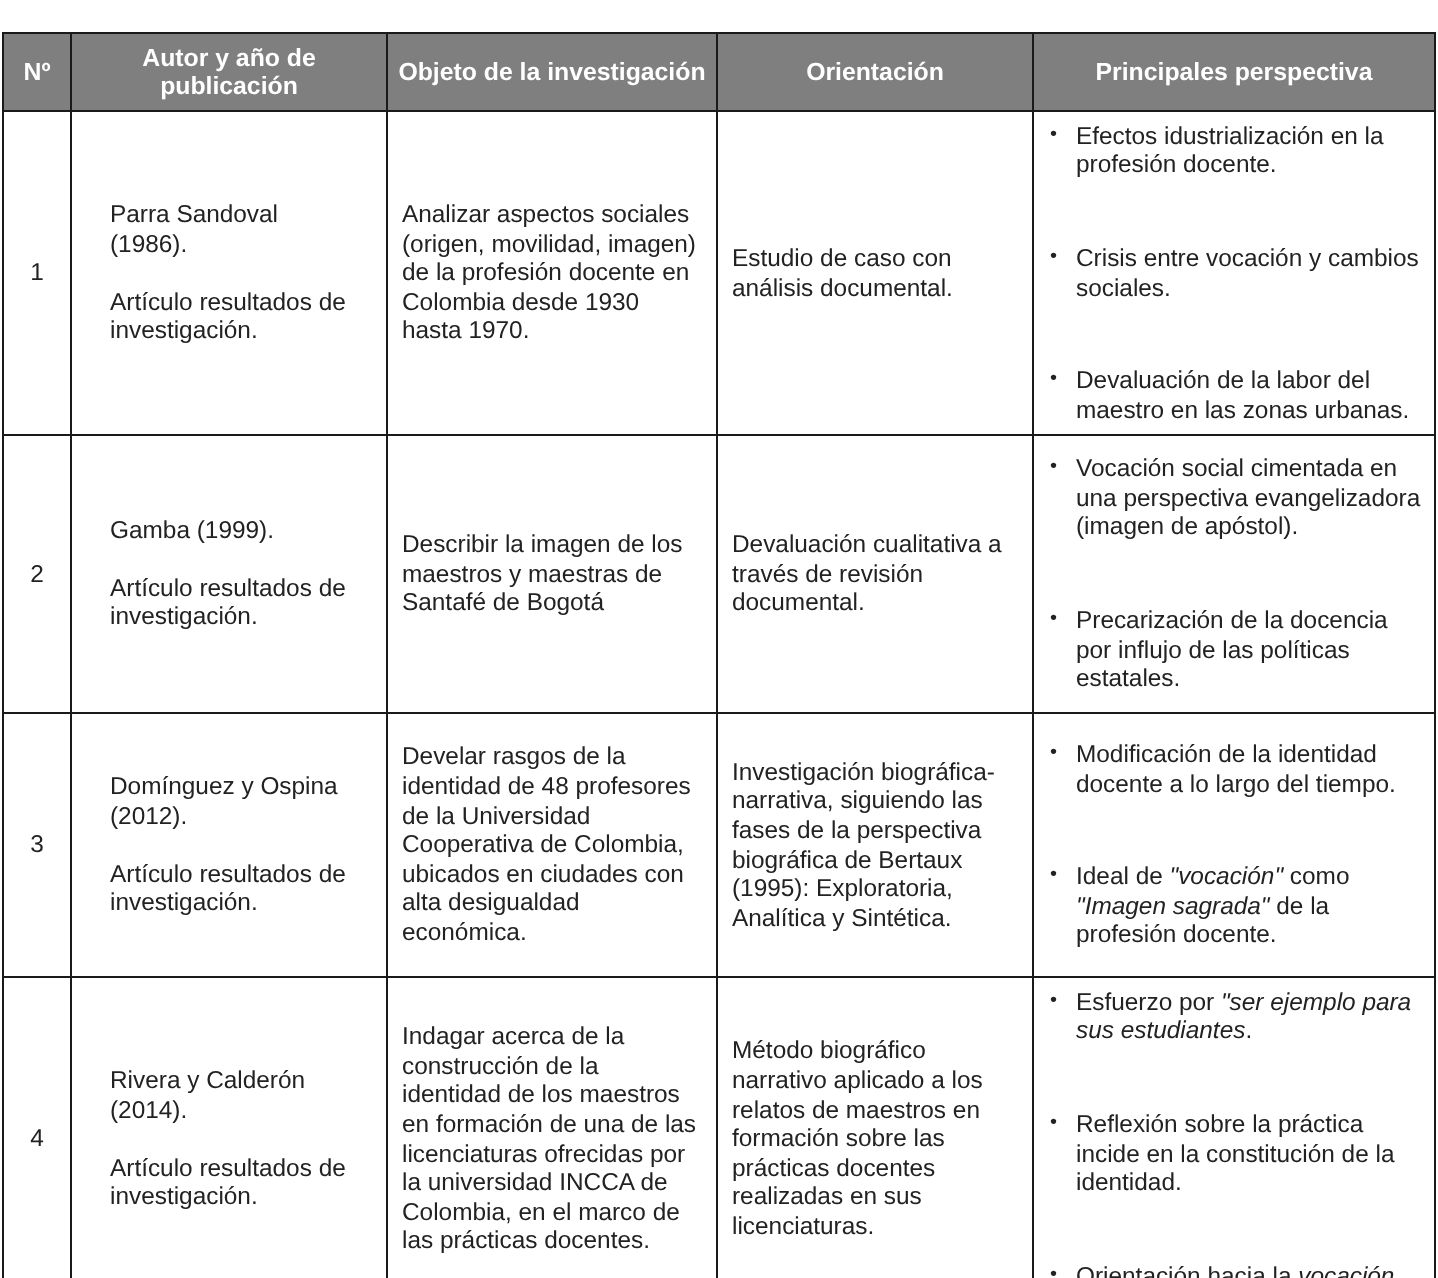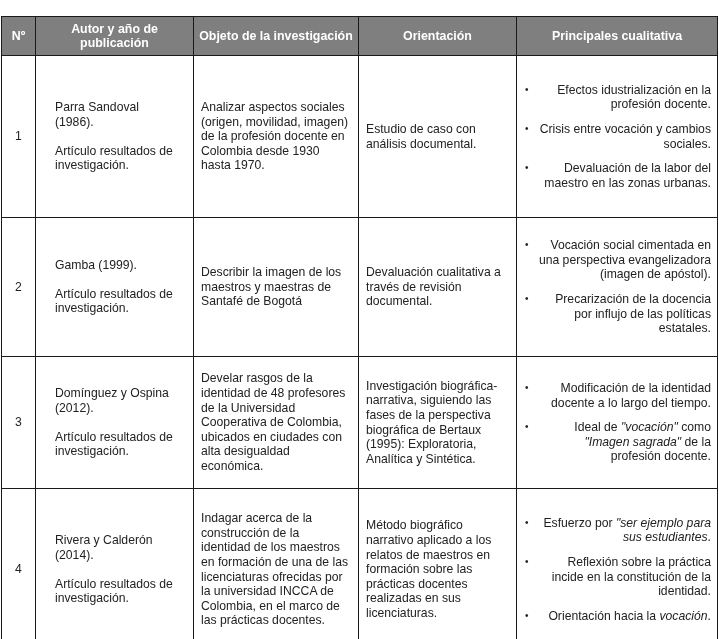--- a/index.html
+++ b/index.html
@@ -4,23 +4,23 @@
 <style>
   html, body { margin:0; padding:0; background:#ffffff; }
   body { width:719px; height:639px; overflow:hidden; font-family:"Liberation Sans", sans-serif; color:#222; }
   table { border-collapse:collapse; position:absolute; left:1px; top:16px; width:716px; table-layout:fixed; }
   td, th { border:1.5px solid #1a1a1a; vertical-align:middle; font-size:12.2px; line-height:14.6px; padding:0; }
   th { background:#7f7f7f; color:#ffffff; font-weight:bold; text-align:center; height:38px; font-size:12.4px; line-height:14px; }
   td.num { text-align:center; }
   td .cell { padding:0 6px 0 7px; }
   p { margin:12px; }
   p + p { margin-top:14px; }
-  ul { list-style:none; margin:0; padding:0 6px 0 7px;text-align:right; }
+  ul { list-style:none; margin:0; padding:0 6px 0 7px; }
   li { position:relative; padding-left:14px; }
-  li + li { margin-top:10px; }
+  li + li { margin-top:32px; }
   li::before { content:"•"; position:absolute; left:1px; top:0; font-size:10px; }
   i { font-style:italic; }
 </style>
 </head>
 <body>
 
 <table>
   <colgroup>
     <col style="width:34px">
       <col style="width:158px">
@@ -29,21 +29,21 @@
       <col style="width:201px">
   </colgroup>
   <thead>
     <tr>
       <th>Nº</th>
       <th>
           <div style="padding:0 24px">Autor y año de publicación</div>
         </th>
       <th>Objeto de la investigación</th>
       <th>Orientación</th>
-      <th>Principales cualitativa</th>
+      <th>Principales perspectiva</th>
     </tr>
   </thead>
   <tbody>
 
     <tr style="height:162px">
       <td class="num">1</td>
       <td>
           <div class="cell">
         <p>Parra Sandoval (1986).</p>
         <p>Artículo resultados de investigación.</p>

